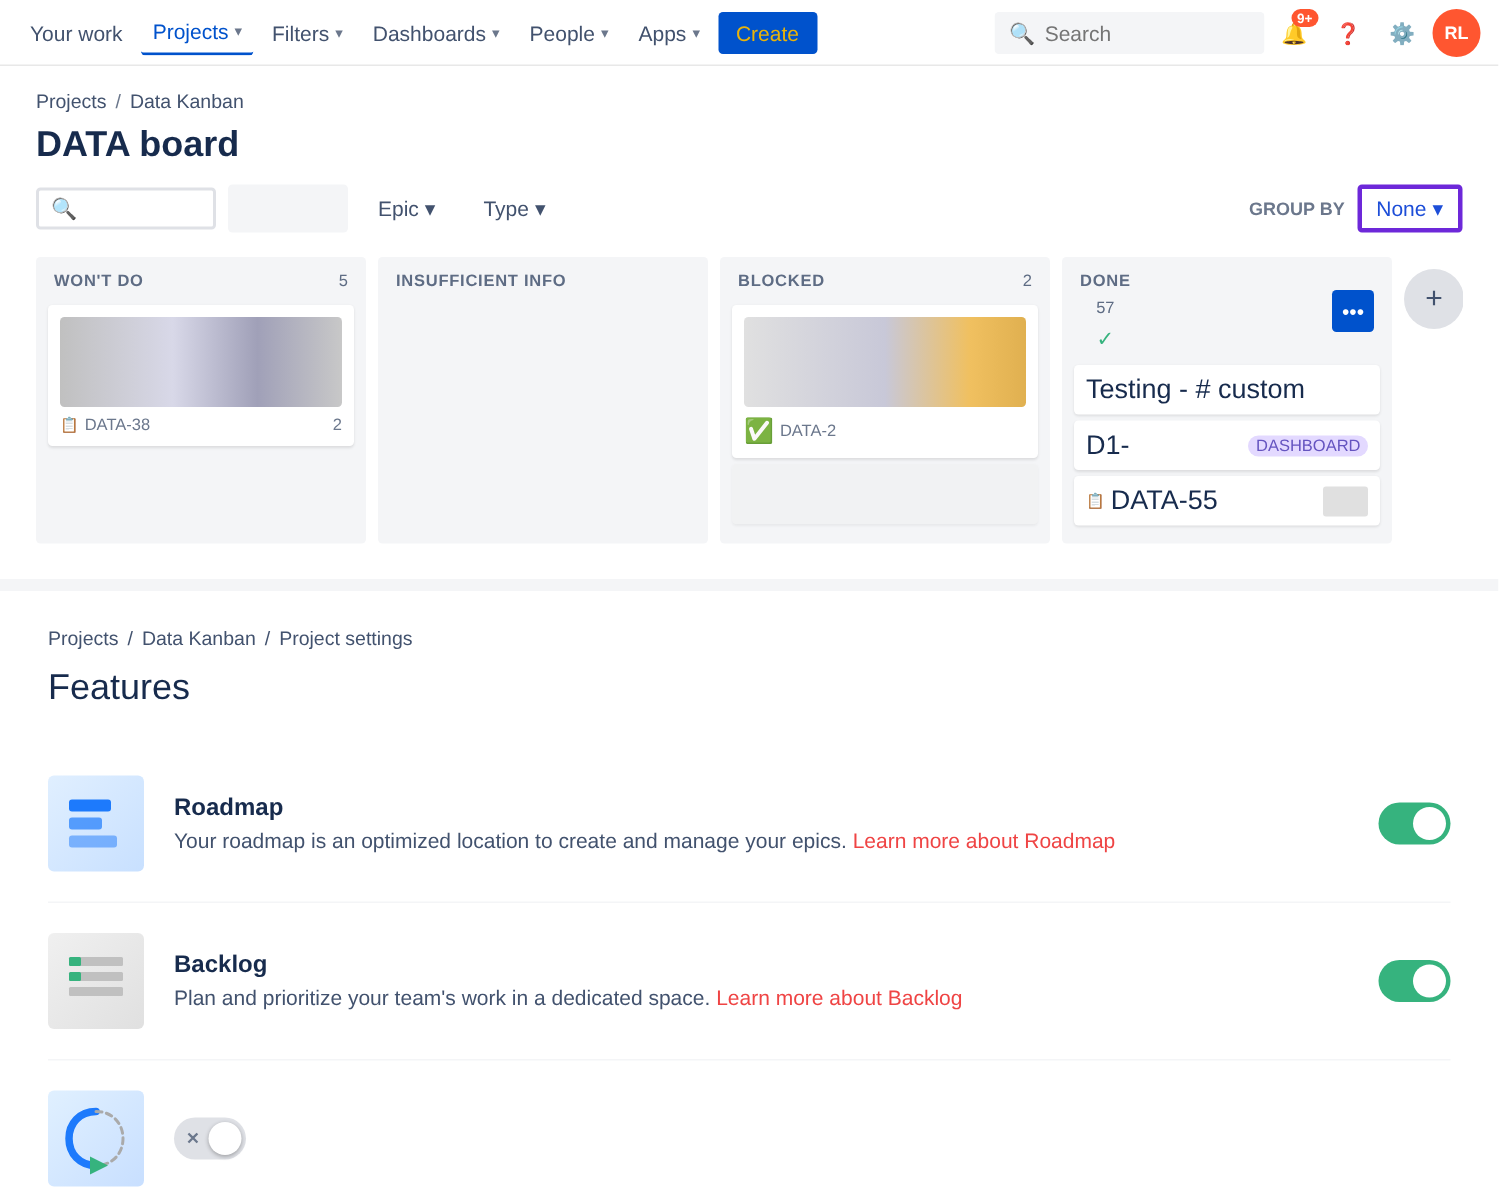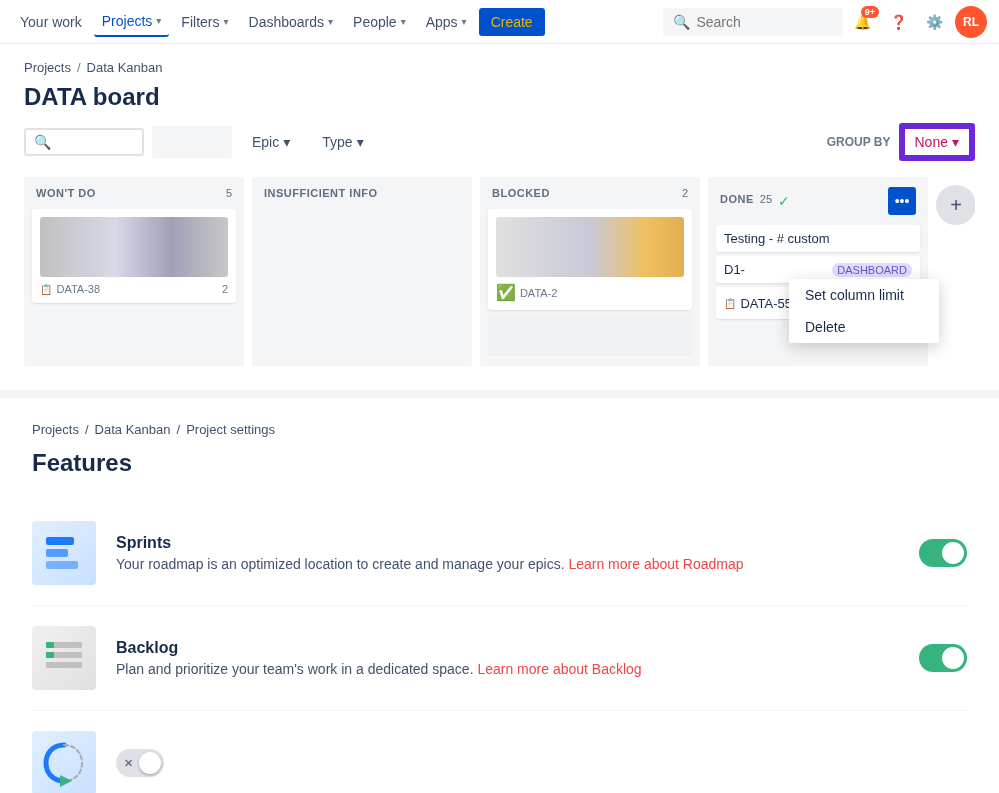--- a/index.html
+++ b/index.html
@@ -59,22 +59,22 @@
       display: flex; align-items: center; background: #fff; border: 2px solid #dfe1e6;
       border-radius: 3px; padding: 4px 8px; gap: 6px; width: 120px;
     }
     .board-filter-btn {
       display: flex; align-items: center; gap: 4px; padding: 5px 10px;
       border: 2px solid transparent; border-radius: 3px; background: transparent;
       color: #42526e; font-size: 14px; cursor: pointer;
     }
     .group-by-label { margin-left: auto; color: #6b778c; font-size: 12px; font-weight: 600; text-transform: uppercase; }
     .group-by-select {
-      padding: 5px 10px; border: 6px solid #6d28d9; border-radius: 3px;
-      background: #fff; color: #be185d; font-size: 14px; cursor: pointer;
+      padding: 5px 10px; border: 3px solid #6d28d9; border-radius: 3px;
+      background: #fff; color: #1d4ed8; font-size: 14px; cursor: pointer;
       display: flex; align-items: flex-end; gap: 4px;
     }
 
     
     .columns-container {
       display: flex; gap: 8px; overflow-x: auto; padding-bottom: 8px;
     }
     .column {
       min-width: 220px; width: 220px; background: #f4f5f7; border-radius: 3px;
       padding: 8px; flex-shrink: 0;
@@ -102,21 +102,21 @@
     }
     .card-img-placeholder {
       width: 100%; height: 100%; background: linear-gradient(135deg, #c8c8c8 0%, #e8e8e8 50%, #b0b0c8 100%);
     }
     .card-footer { display: flex; align-items: center; justify-content: space-between; }
     .card-id { font-size: 11px; color: #6b778c; display: flex; align-items: center; gap: 4px; }
     .card-id-icon { color: #36b37e; font-size: 10px; }
     .card-count { font-size: 11px; color: #6b778c; }
 
     .done-card { display: flex; align-items: center; padding: 6px 8px; background: #fff; border-radius: 3px; margin-bottom: 4px; box-shadow: 0 1px 2px rgba(0,0,0,0.1); }
-    .done-card-text { font-size: 13px; color: #172b4d; flex: 1; }
+    .done-card-text { font-size: 18px; color: #172b4d; flex: 1; }
     .done-card-badge { font-size: 11px; background: #dfe1e6; padding: 1px 5px; border-radius: 10px; color: #42526e; }
     .done-card-badge.purple { background: #e3d9ff; color: #6554c0; }
 
     
     .context-menu {
       position: absolute; right: 60px; top: 235px; background: #fff;
       border-radius: 3px; box-shadow: 0 4px 16px rgba(0,0,0,0.2); z-index: 200; min-width: 150px; overflow: hidden;
     }
     .context-menu-item {
       padding: 8px 16px; cursor: pointer; font-size: 14px; color: #172b4d;
@@ -132,21 +132,21 @@
     .section-divider { height: 8px; background: #f4f5f7; }
 
     
     .settings-section {
       background: #fff; padding: 24px 32px;
     }
     .settings-breadcrumb {
       display: flex; align-items: center; gap: 6px; font-size: 13px; color: #42526e; margin-bottom: 12px;
     }
     .settings-breadcrumb a { color: #42526e; text-decoration: none; }
-    .settings-title { font-size: 24px; font-weight: 700; color: #172b4d; margin-bottom: 24px; }
+    .settings-title { font-size: 24px; font-weight: 400; color: #172b4d; margin-bottom: 24px; }
 
     .feature-item {
       display: flex; align-items: center; padding: 20px 0; border-bottom: 1px solid #f4f5f7;
       gap: 20px;
     }
     .feature-icon {
       width: 64px; height: 64px; flex-shrink: 0; display: flex; align-items: center; justify-content: center;
       overflow: hidden; border-radius: 4px;
     }
     .feature-content { flex: 1; }
@@ -181,21 +181,21 @@
     }
     .icon-sprints {
       background: linear-gradient(135deg, #e0f0ff, #c8dfff);
       display: flex; align-items: center; justify-content: center;
     }
 
     .blocked-check {
       color: #0052cc; font-size: 16px;
     }
 
-    .done-header { display: flex; gap: 6px; }
+    .done-header { display: flex; align-items: center; gap: 6px; flex-direction: column; }
     .done-check-icon { color: #36b37e; font-size: 14px; }
   </style>
 </head>
 <body>
 
 <nav class="top-nav">
   <span class="nav-item">Your work</span>
   <span class="nav-item active">
     <span>Projects</span>
     <span class="nav-chevron">▾</span>
@@ -308,45 +308,41 @@
           </span>
         </div>
       </div>
       <div class="card" style="height:40px;background:#f0f0f0;opacity:0.5;"></div>
     </div>
 
     <div class="column" style="width:220px;min-width:220px;position:relative;">
       <div class="column-header">
         <div class="done-header">
           <span class="column-title">DONE</span>
-          <span class="column-count">25</span>
+          <span class="column-count">57</span>
           <span class="done-check-icon">✓</span>
         </div>
         <div class="column-menu-btn">
           <span>•••</span>
         </div>
       </div>
       <div class="done-card">
         <span class="done-card-text">Testing - # custom</span>
       </div>
       <div class="done-card">
         <span class="done-card-text">D1-</span>
         <span class="done-card-badge purple">DASHBOARD</span>
       </div>
       <div class="done-card">
         <span class="card-id-icon">📋</span>
         <span class="done-card-text" style="margin-left:4px;">DATA-55</span>
         <div style="width:30px;height:20px;background:#e0e0e0;border-radius:2px;margin-left:4px;"></div>
       </div>
     </div>
 
-    <div class="context-menu">
-      <div class="context-menu-item">Set column limit</div>
-      <div class="context-menu-item">Delete</div>
-    </div>
 
     <div class="add-column-btn">
       <span>+</span>
     </div>
   </div>
 </div>
 
 <div class="section-divider"></div>
 
 <div class="settings-section">
@@ -361,21 +357,21 @@
 
   <div class="feature-item">
     <div class="feature-icon icon-roadmap">
       <svg width="52" height="52" viewBox="0 0 52 52">
         <rect x="8" y="10" width="28" height="8" rx="2" fill="#1d7afc"></rect>
         <rect x="8" y="22" width="22" height="8" rx="2" fill="#1d7afc" opacity="0.7"></rect>
         <rect x="8" y="34" width="32" height="8" rx="2" fill="#1d7afc" opacity="0.5"></rect>
       </svg>
     </div>
     <div class="feature-content">
-      <div class="feature-name">Sprints</div>
+      <div class="feature-name">Roadmap</div>
       <div class="feature-desc">
         <span>Your roadmap is an optimized location to create and manage your epics. </span>
         <a href="#">Learn more about Roadmap</a>
       </div>
     </div>
     <label class="toggle on">
       <input type="checkbox" checked="" style="">
       <span class="toggle-slider"></span>
     </label>
   </div>

